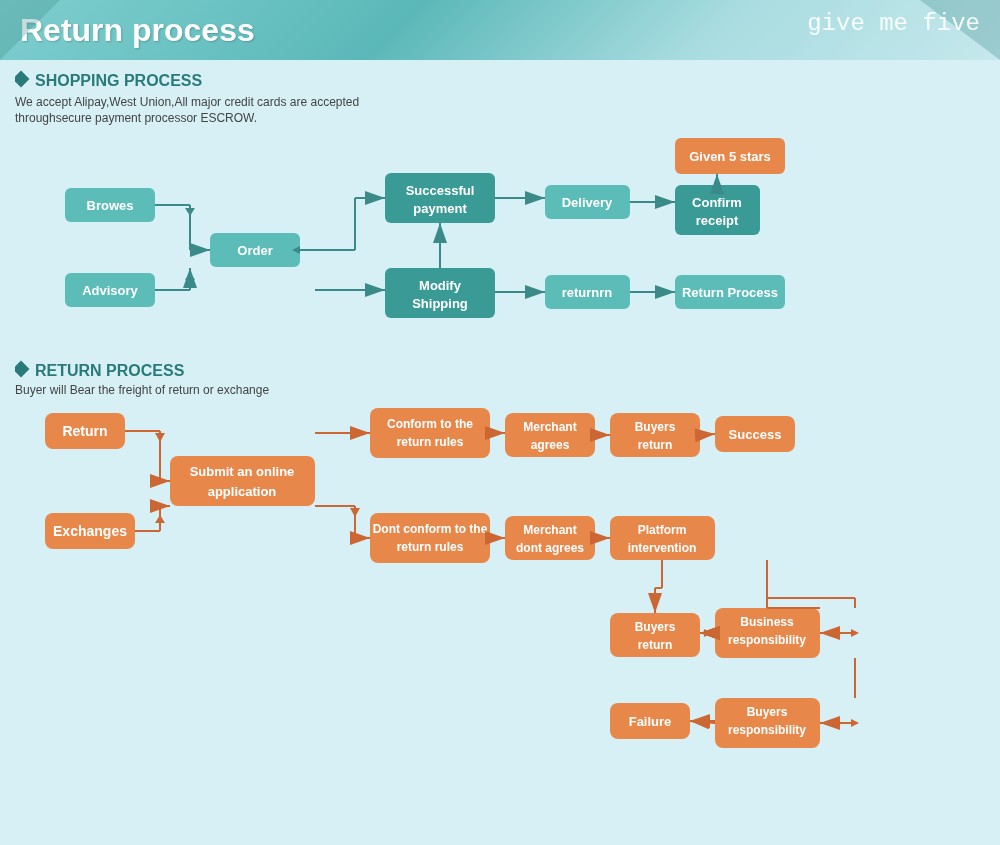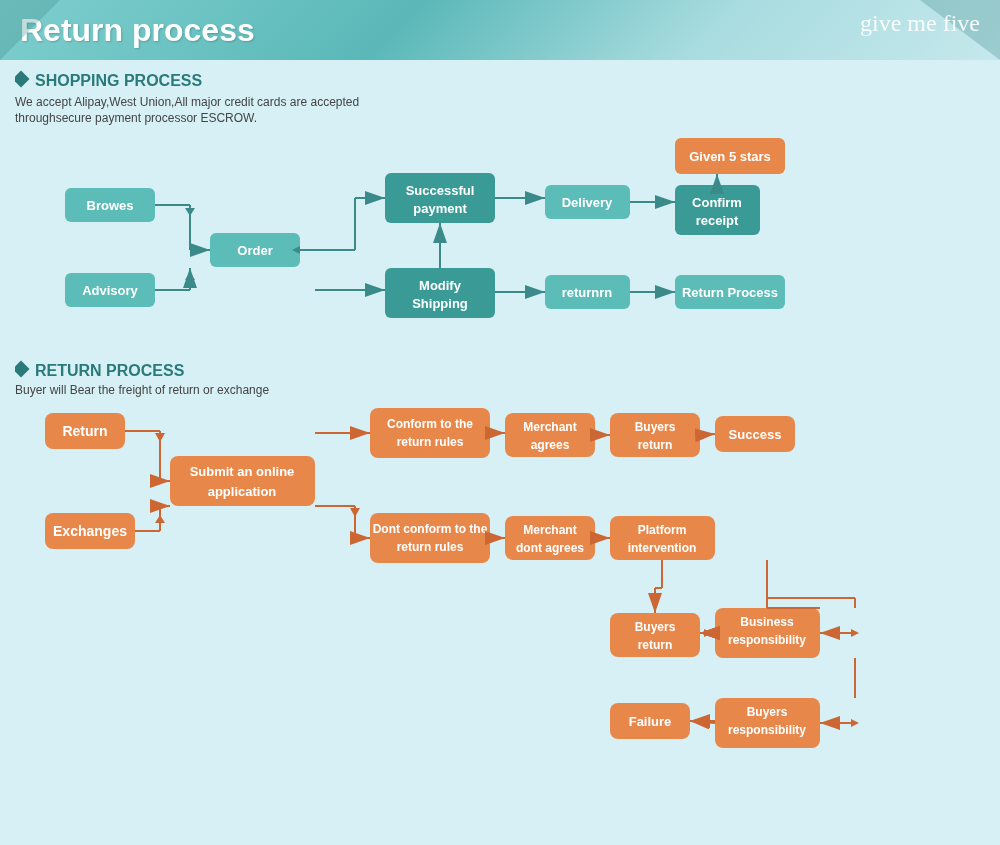--- a/index.html
+++ b/index.html
@@ -26,21 +26,21 @@
     .header-title {
       font-size: 32px;
       font-weight: bold;
       color: white;
       text-shadow: 1px 1px 2px rgba(0,0,0,0.2);
     }
     .header-brand {
       position: absolute;
       right: 20px;
       top: 10px;
-      font-family: Liberation Serif, serif;
+      font-family: Liberation Mono, monospace;
       font-size: 24px;
       color: white;
       opacity: 0.9;
     }
 
     
     .corner-tl {
       position: absolute;
       top: 0; left: 0;
       width: 60px; height: 60px;

